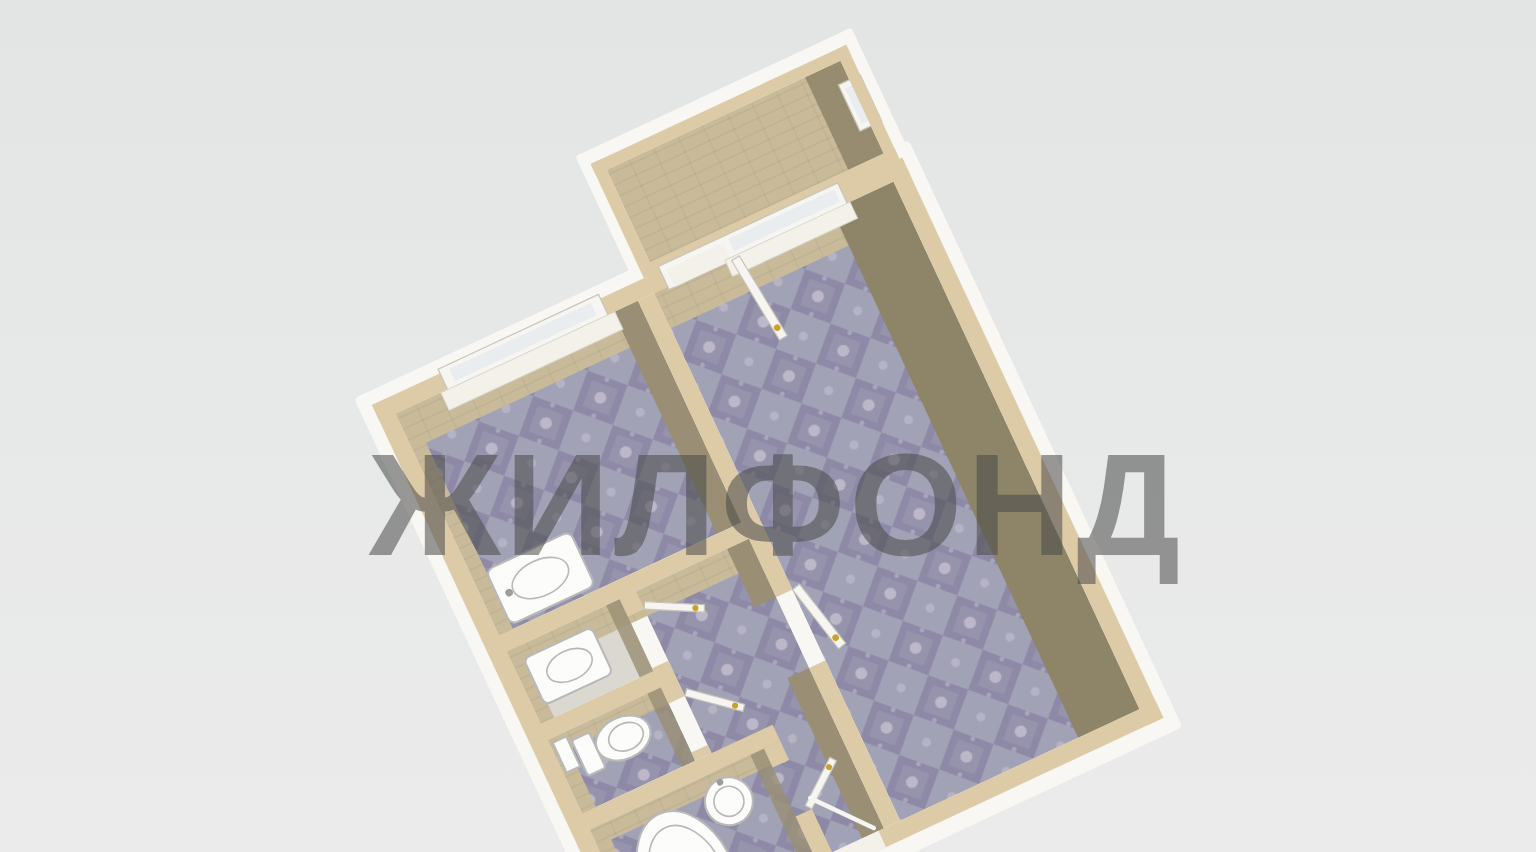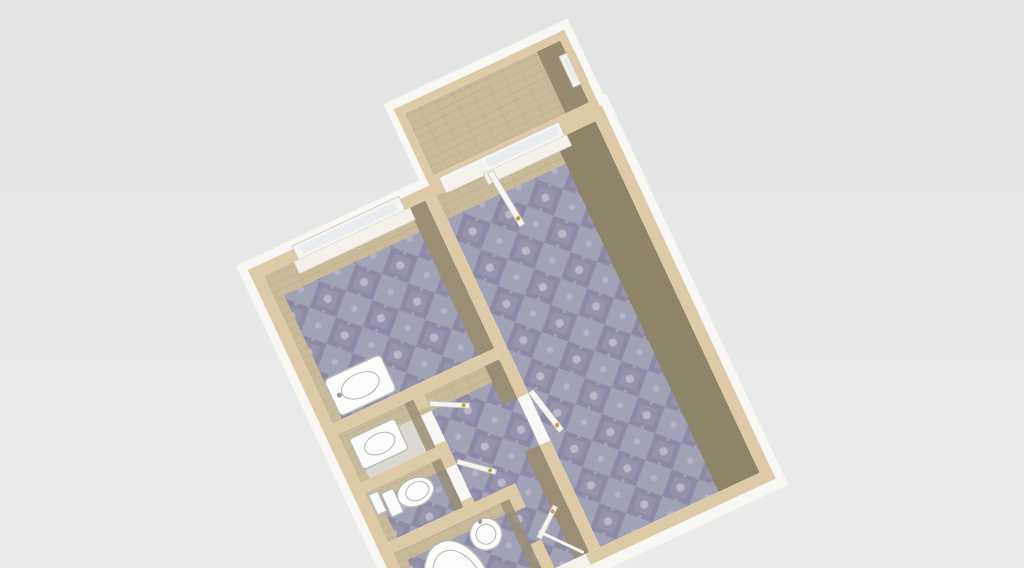--- a/index.html
+++ b/index.html
@@ -160,13 +160,14 @@
       </g>
       <g transform="translate(152,368) rotate(-128)">
         <rect x="0" y="0" width="5" height="36" class="door"></rect>
         <circle cx="2.5" cy="30" r="2" class="handle"></circle>
       </g>
       <rect x="150" y="400" width="36" height="12" class="threshold"></rect>
       <line x1="184" y1="397" x2="154" y2="361" class="swing"></line>
     </g>
   </svg>
 
+  <div class="watermark">ЖИЛФОНД</div>
 </div>
 
 </body></html>

